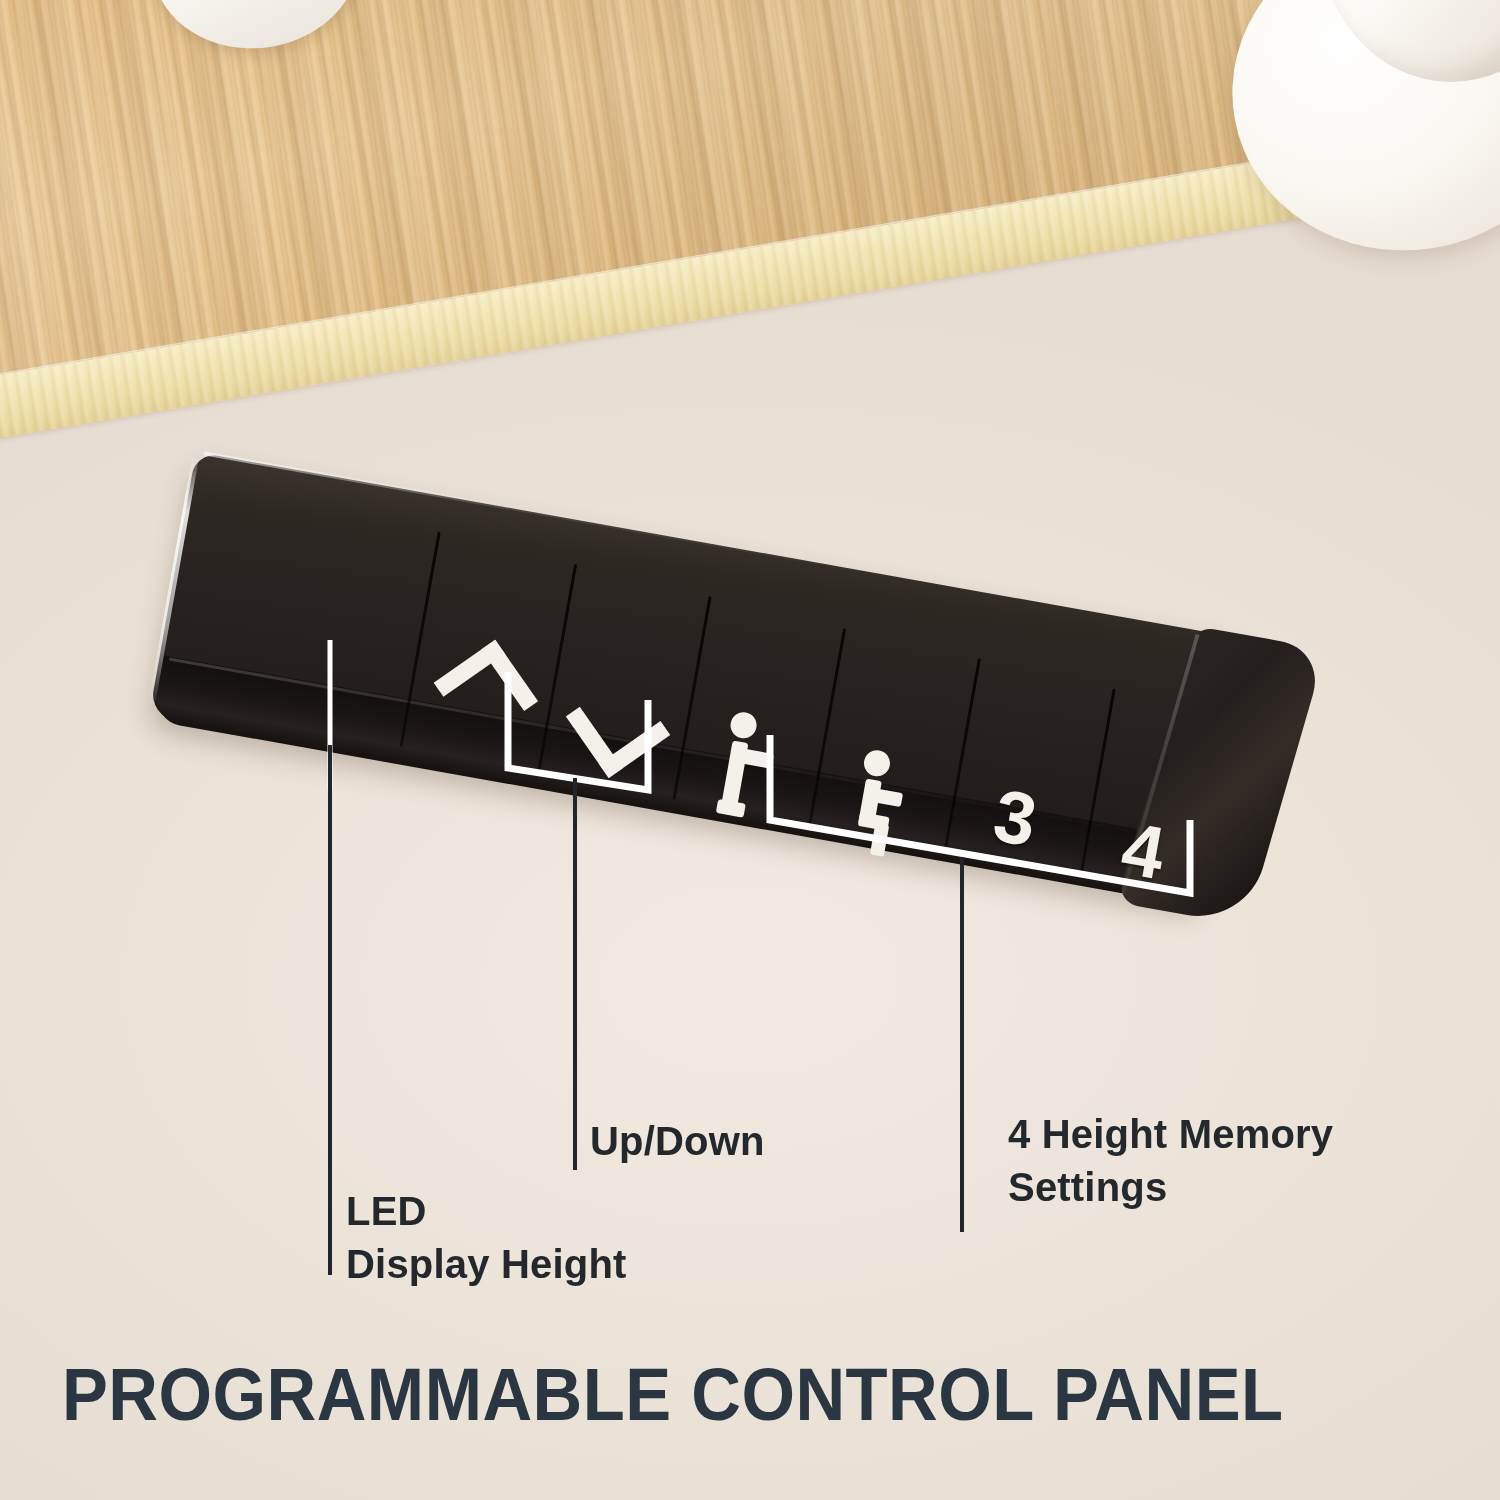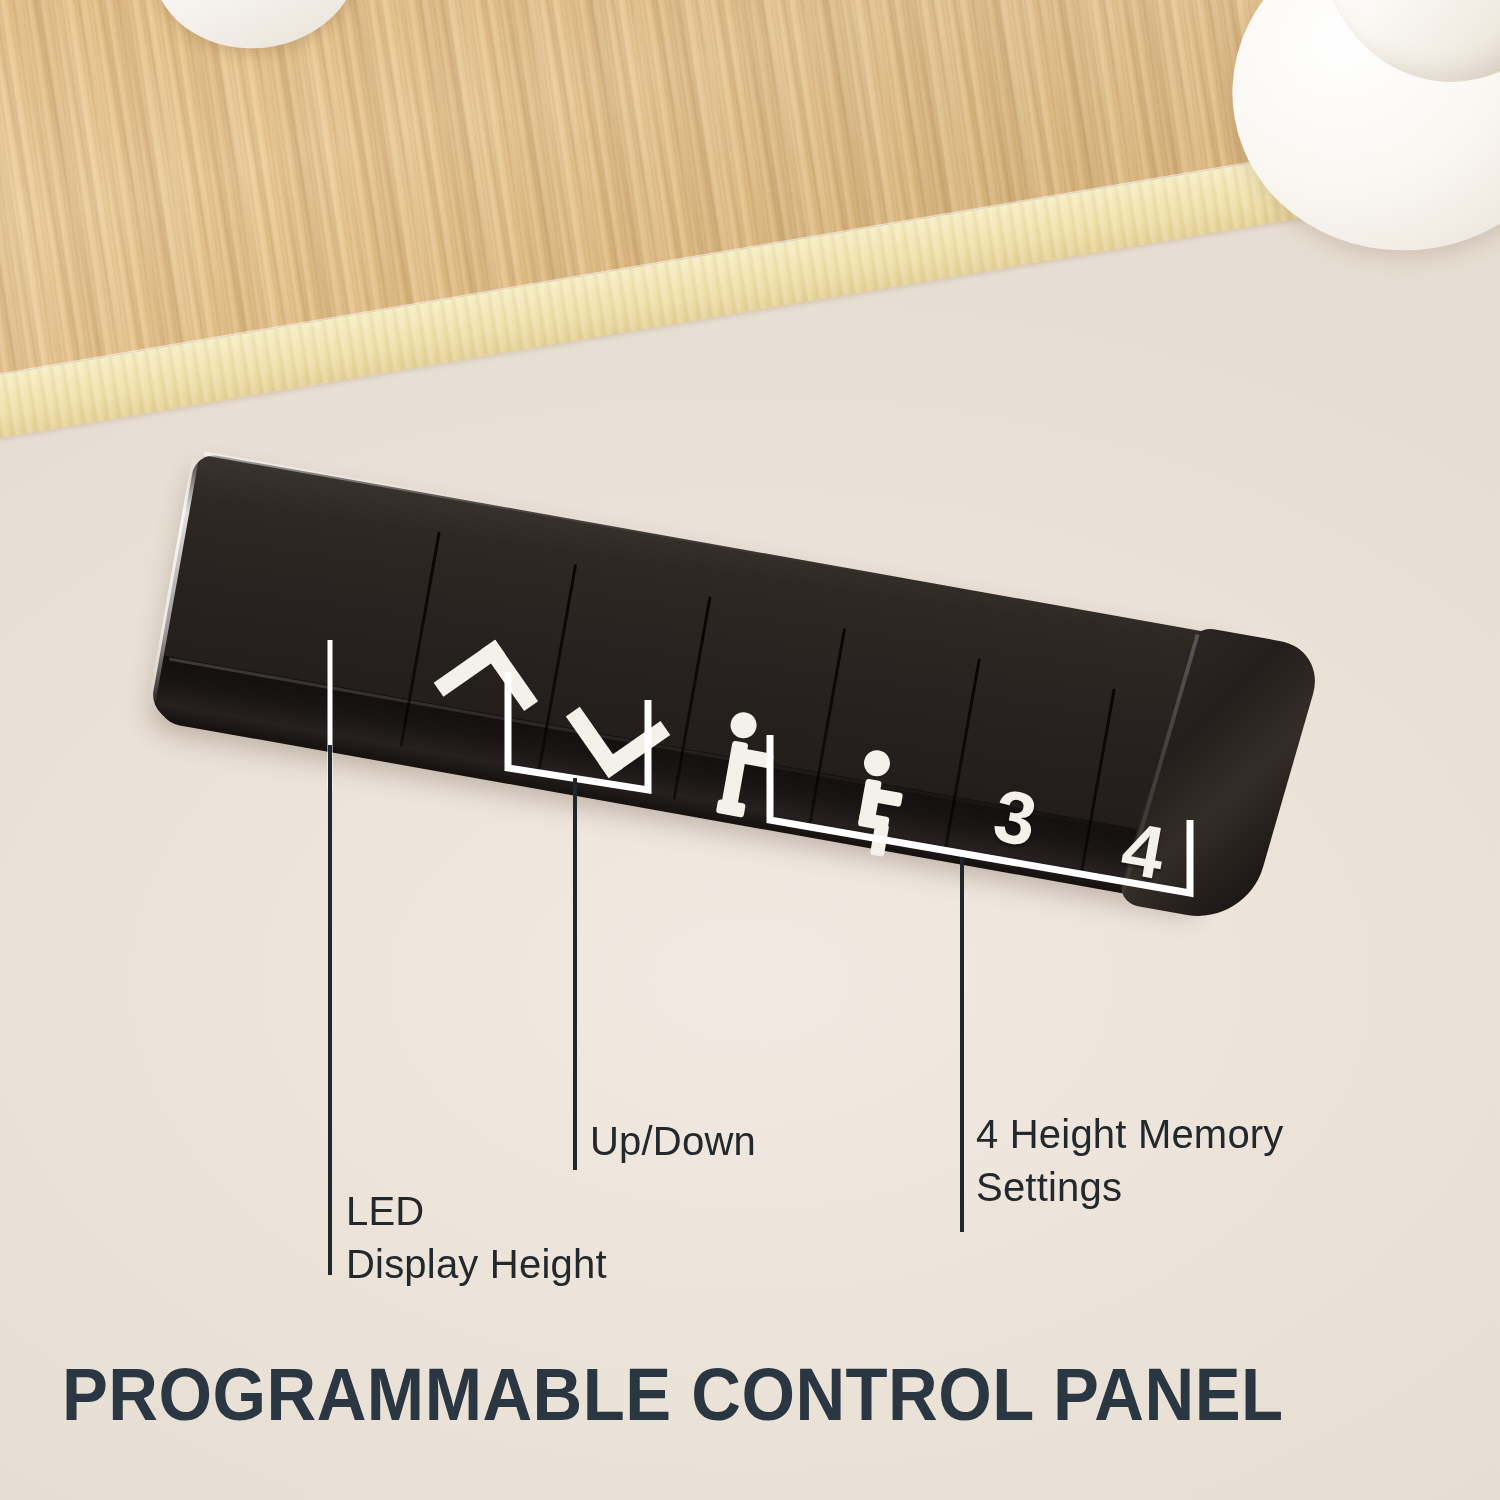--- a/index.html
+++ b/index.html
@@ -236,21 +236,21 @@
     left: 0; top: 0;
     width: 1500px;
     height: 1500px;
     pointer-events: none;
   }
 
   .callout {
     position: absolute;
     color: #22282c;
     font-family: "Liberation Sans", sans-serif;
-    font-weight: 400;
+    font-weight: 700;
     font-size: 40px;
     line-height: 1.32;
     white-space: pre-line;
     letter-spacing: 0.2px;
   }
 
   .headline {
     position: absolute;
     left: 62px;
     top: 1352px;
@@ -343,18 +343,18 @@
 
     <path d="M 770 735 L 770 820 L 1190 893 L 1190 820" fill="none" stroke="#ffffff" stroke-width="7"></path>
     <line x1="962" y1="857" x2="962" y2="1232" stroke="#20262b" stroke-width="4"></line>
   </svg>
 
   <div class="callout" style="left:346px; top:1185px;">LED
 Display Height</div>
 
   <div class="callout" style="left:590px; top:1115px;">Up/Down</div>
 
-  <div class="callout" style="left:976px; top:1108px;">4 Height Memory
+  <div class="callout" style="left:1008px; top:1108px;">4 Height Memory
 Settings</div>
 
   <div class="headline">PROGRAMMABLE CONTROL PANEL</div>
 
 </div>
 
 </body></html>

